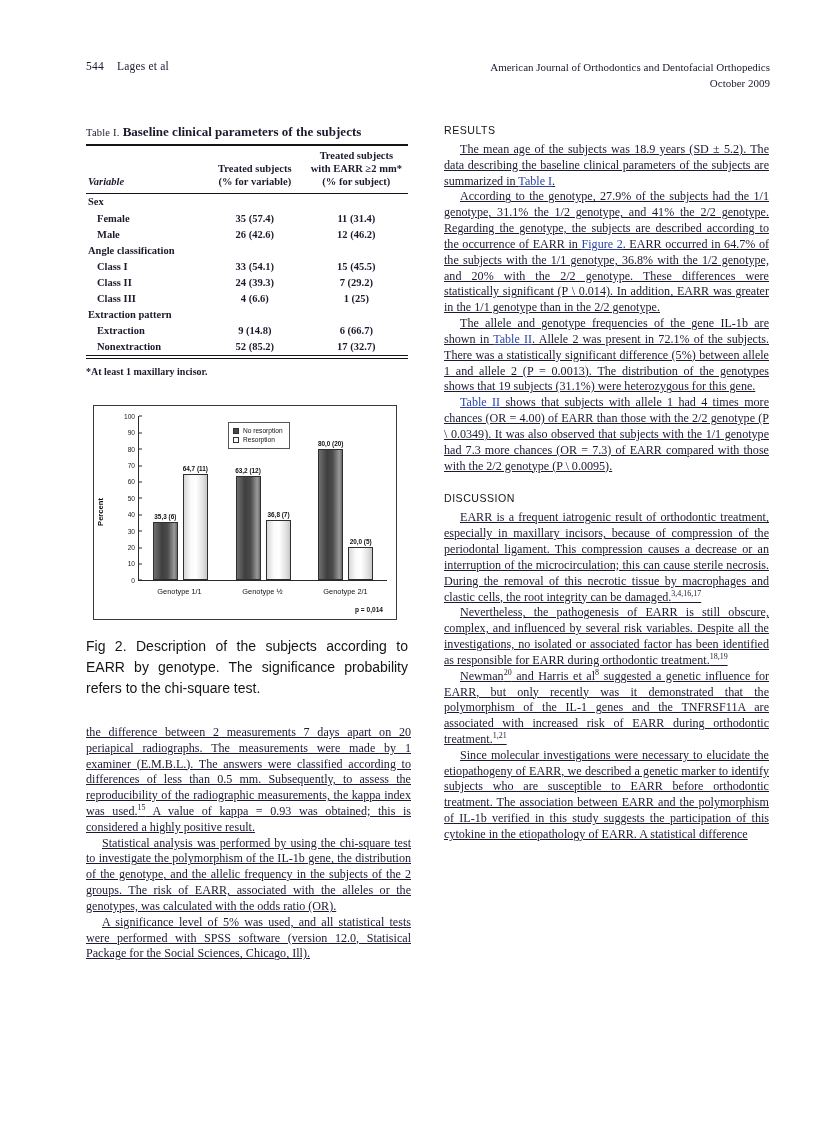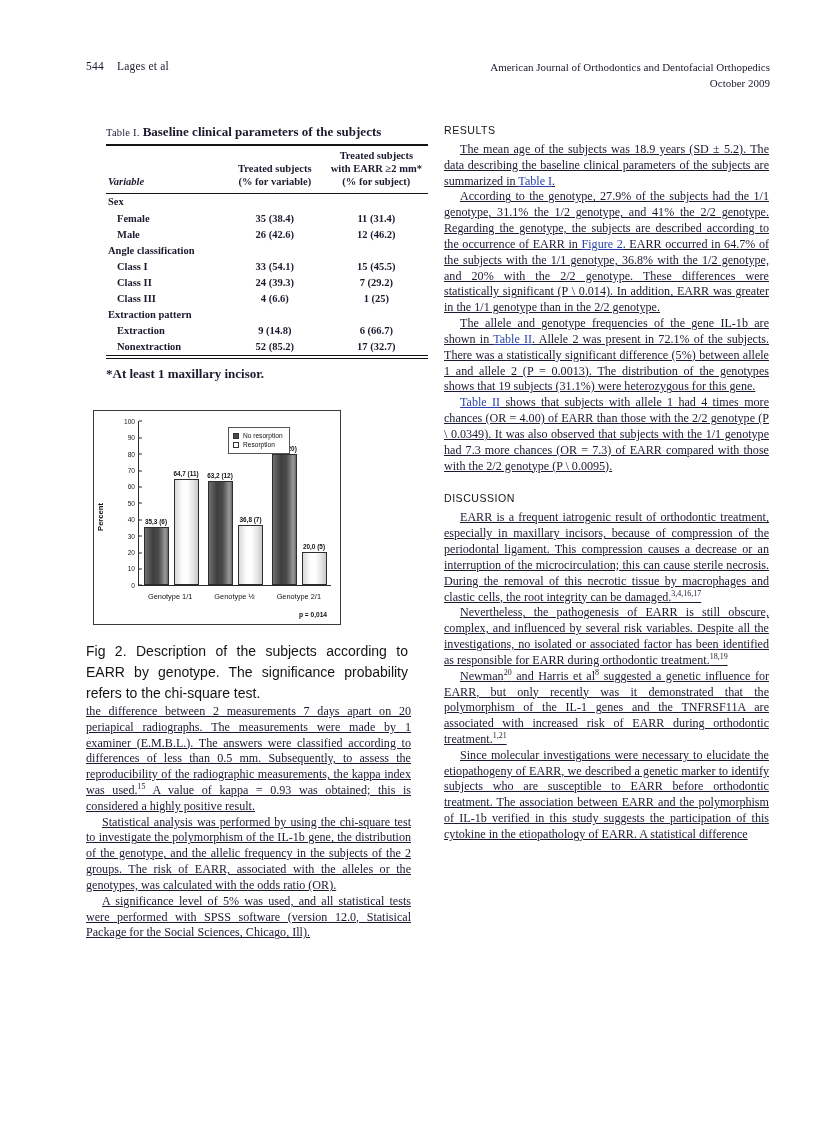--- a/index.html
+++ b/index.html
@@ -48,21 +48,21 @@
   
   .col {
     position: absolute;
     top: 124px;
     width: 325px;
   }
   .col-left  { left: 78px; }
   .col-right { left: 436px; }
 
   
-  .table-wrap { width: 322px; margin-left: 20px; }
+  .table-wrap { width: 322px; }
   .table-caption {
     font-size: 12.5px;
     margin-bottom: 4px;
     white-space: nowrap;
   }
   .table-caption .tbl-num {
     font-size: 10.5px;
     letter-spacing: 0.2px;
   }
   .table-caption .tbl-title {
@@ -99,33 +99,33 @@
   th.c-b    { text-align: center; width: 104px; }
   table.data td {
     padding: 1.1px 2px;
     font-size: 10.5px;
     line-height: 1.32;
   }
   td.v      { text-align: left; font-weight: bold; }
   td.v.ind  { padding-left: 11px; }
   td.n      { text-align: center; font-weight: bold; }
   .tbl-note {
-    font-size: 13px;
+    font-size: 10px;
     margin-top: 7px;
     font-weight: bold;
   }
 
   
   .figure {
     margin-top: 28px;
     width: 322px;
   }
   .chart-box {
     position: relative;
-    width: 248px;
+    width: 304px;
     height: 215px;
     margin-left: 7px;
     border: 1px solid #3a3a3a;
     background: #ffffff;
     box-sizing: border-box;
   }
   .plot {
     position: absolute;
     left: 44px;
     top: 10px;
@@ -293,21 +293,21 @@
   .sec-head {
     font-family: "Liberation Sans", sans-serif;
     font-size: 10.6px;
     letter-spacing: 0.5px;
     color: #141414;
     margin: 0 0 6px 0;
   }
   .sec-head.spaced { margin-top: 18px; }
   .xref { color: #2b43a8; }
   sup { font-size: 0.66em; vertical-align: super; line-height: 0; }
-  .gap-left { }
+  .gap-left { margin-top: 26px; }
 </style>
 </head>
 <body>
 
 <div class="page">
 
   <div class="running-head">
     <div class="rh-left">
       <span class="folio">544</span>
       <span>Lages et al</span>
@@ -347,21 +347,21 @@
             </tr>
         </tbody>
           <tbody id="t1body">
             <tr>
               <td class="v">Sex</td>
               <td class="n"></td>
               <td class="n"></td>
             </tr>
             <tr>
               <td class="v ind">Female</td>
-              <td class="n">35 (38.4)</td>
+              <td class="n">35 (57.4)</td>
               <td class="n">11 (31.4)</td>
             </tr>
             <tr>
               <td class="v ind">Male</td>
               <td class="n">26 (42.6)</td>
               <td class="n">12 (46.2)</td>
             </tr>
             <tr>
               <td class="v">Angle classification</td>
               <td class="n"></td>

